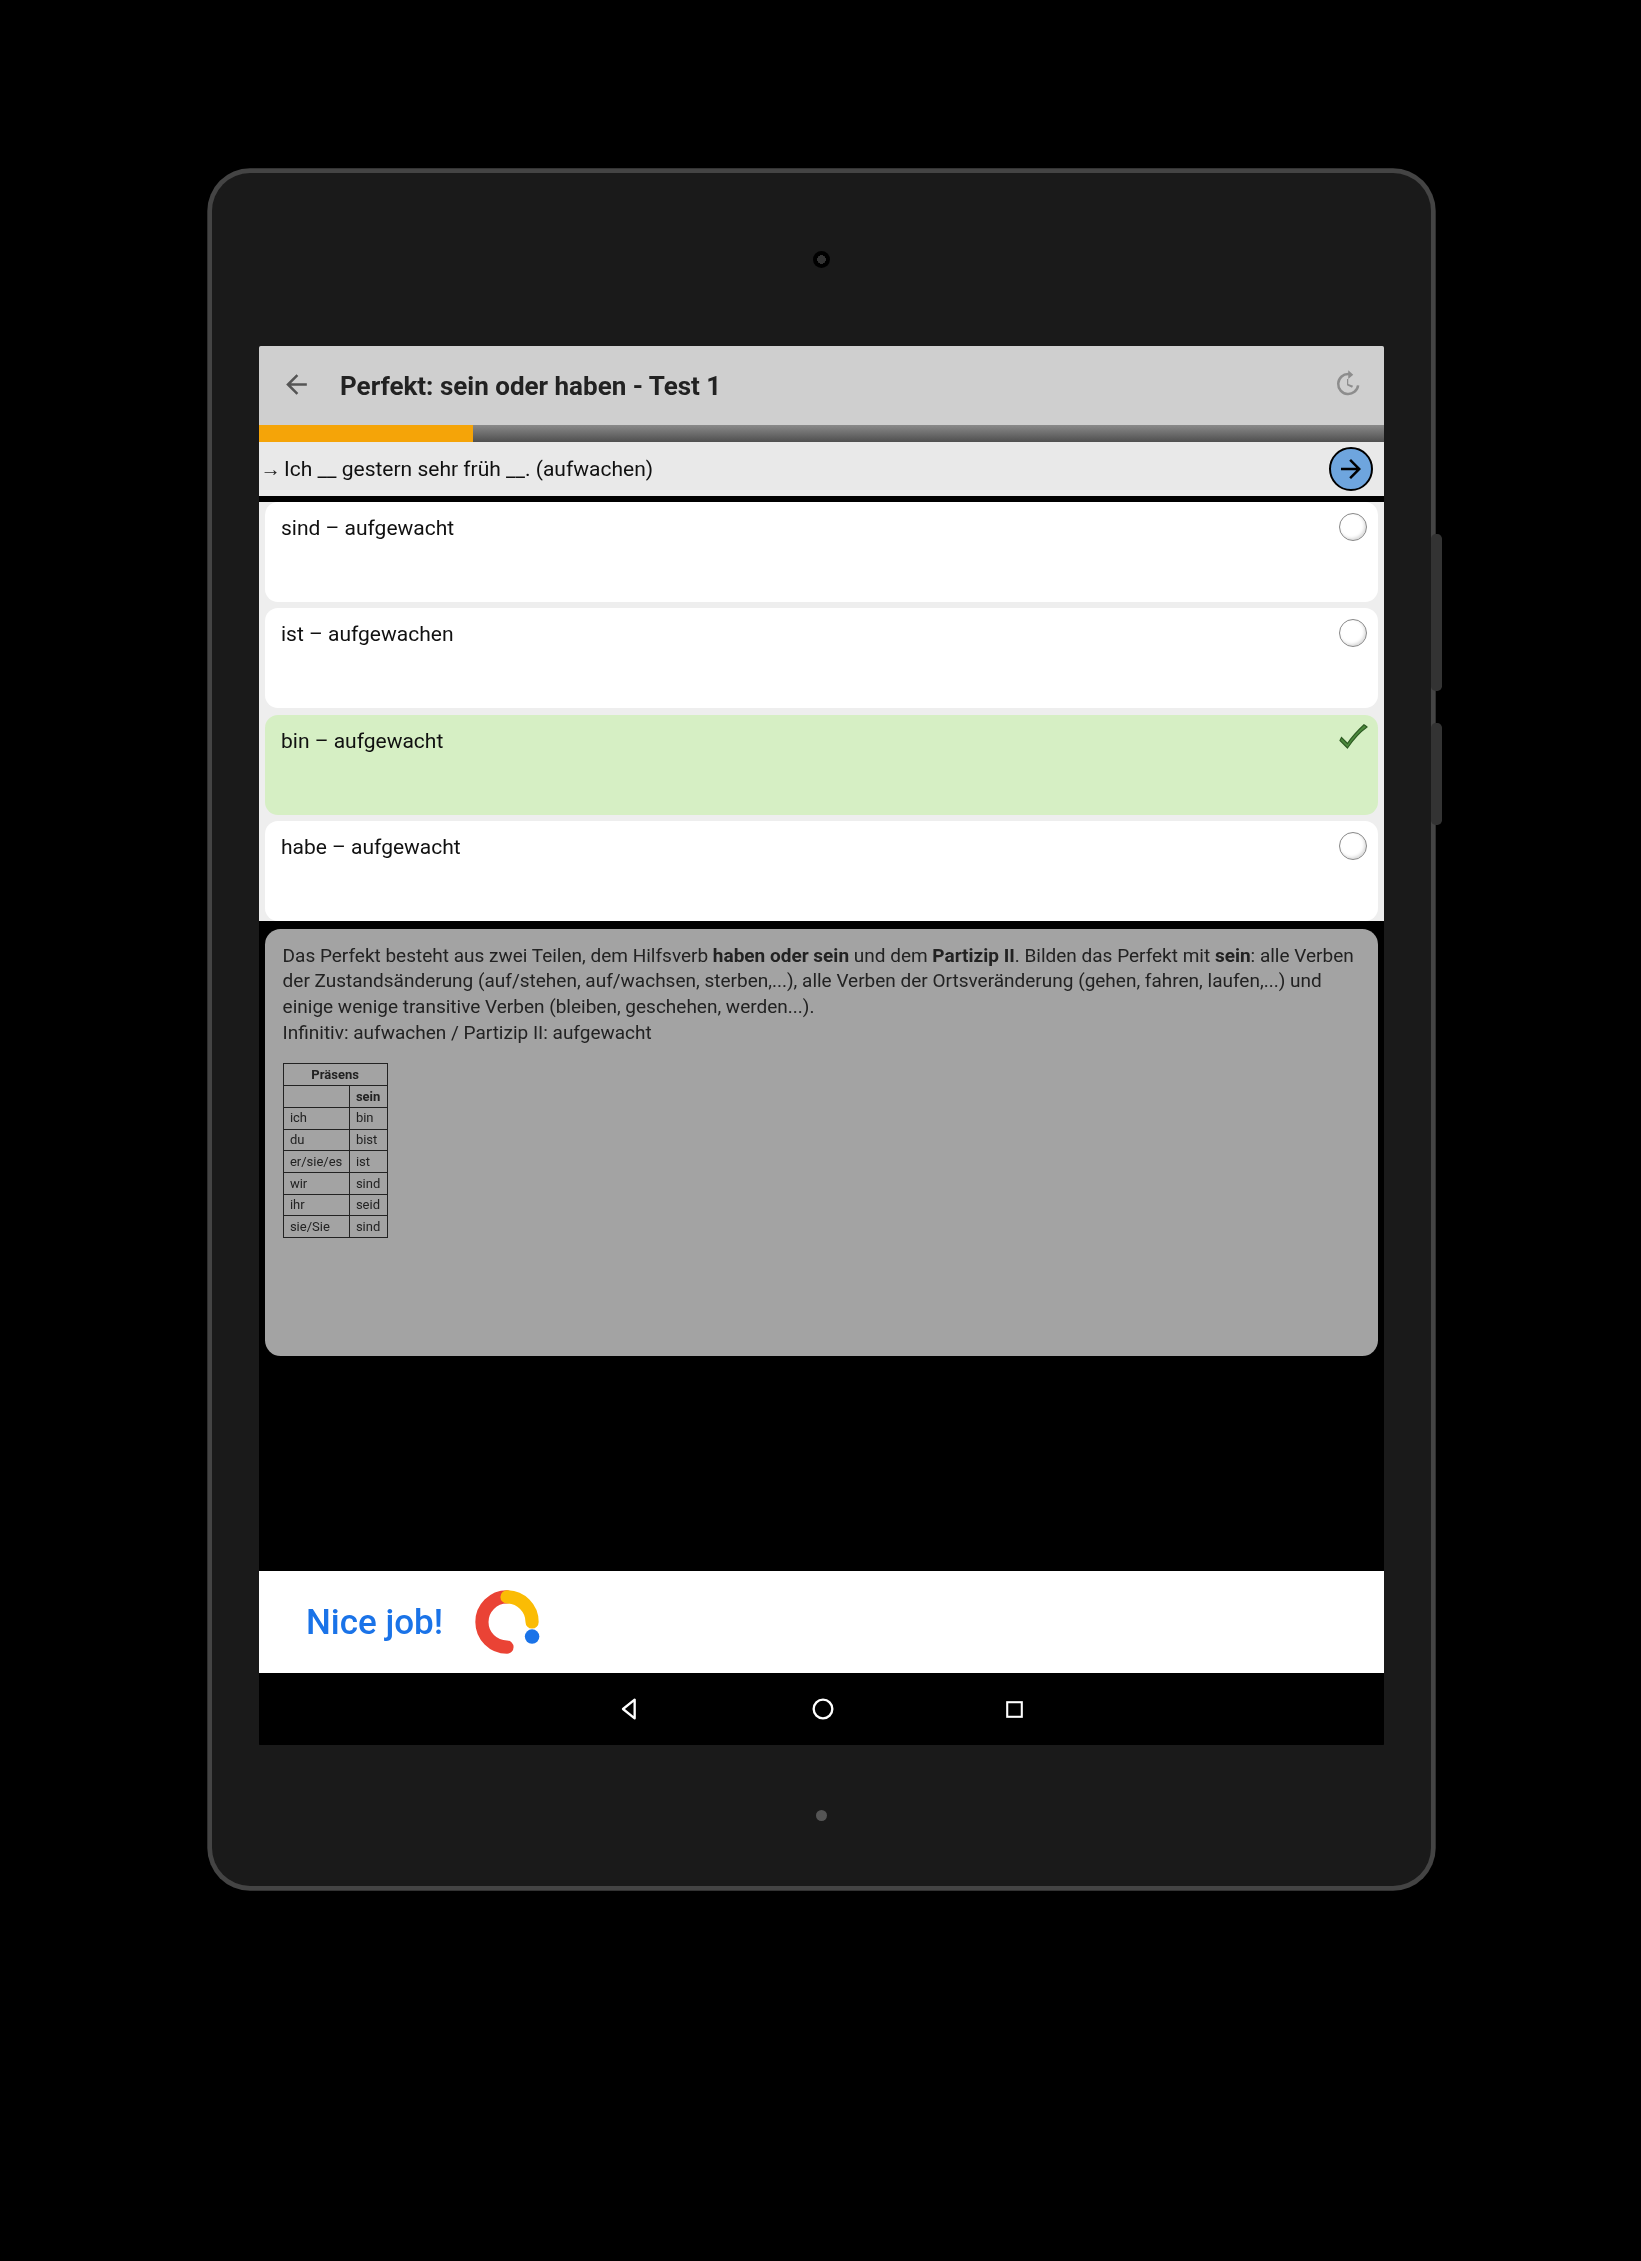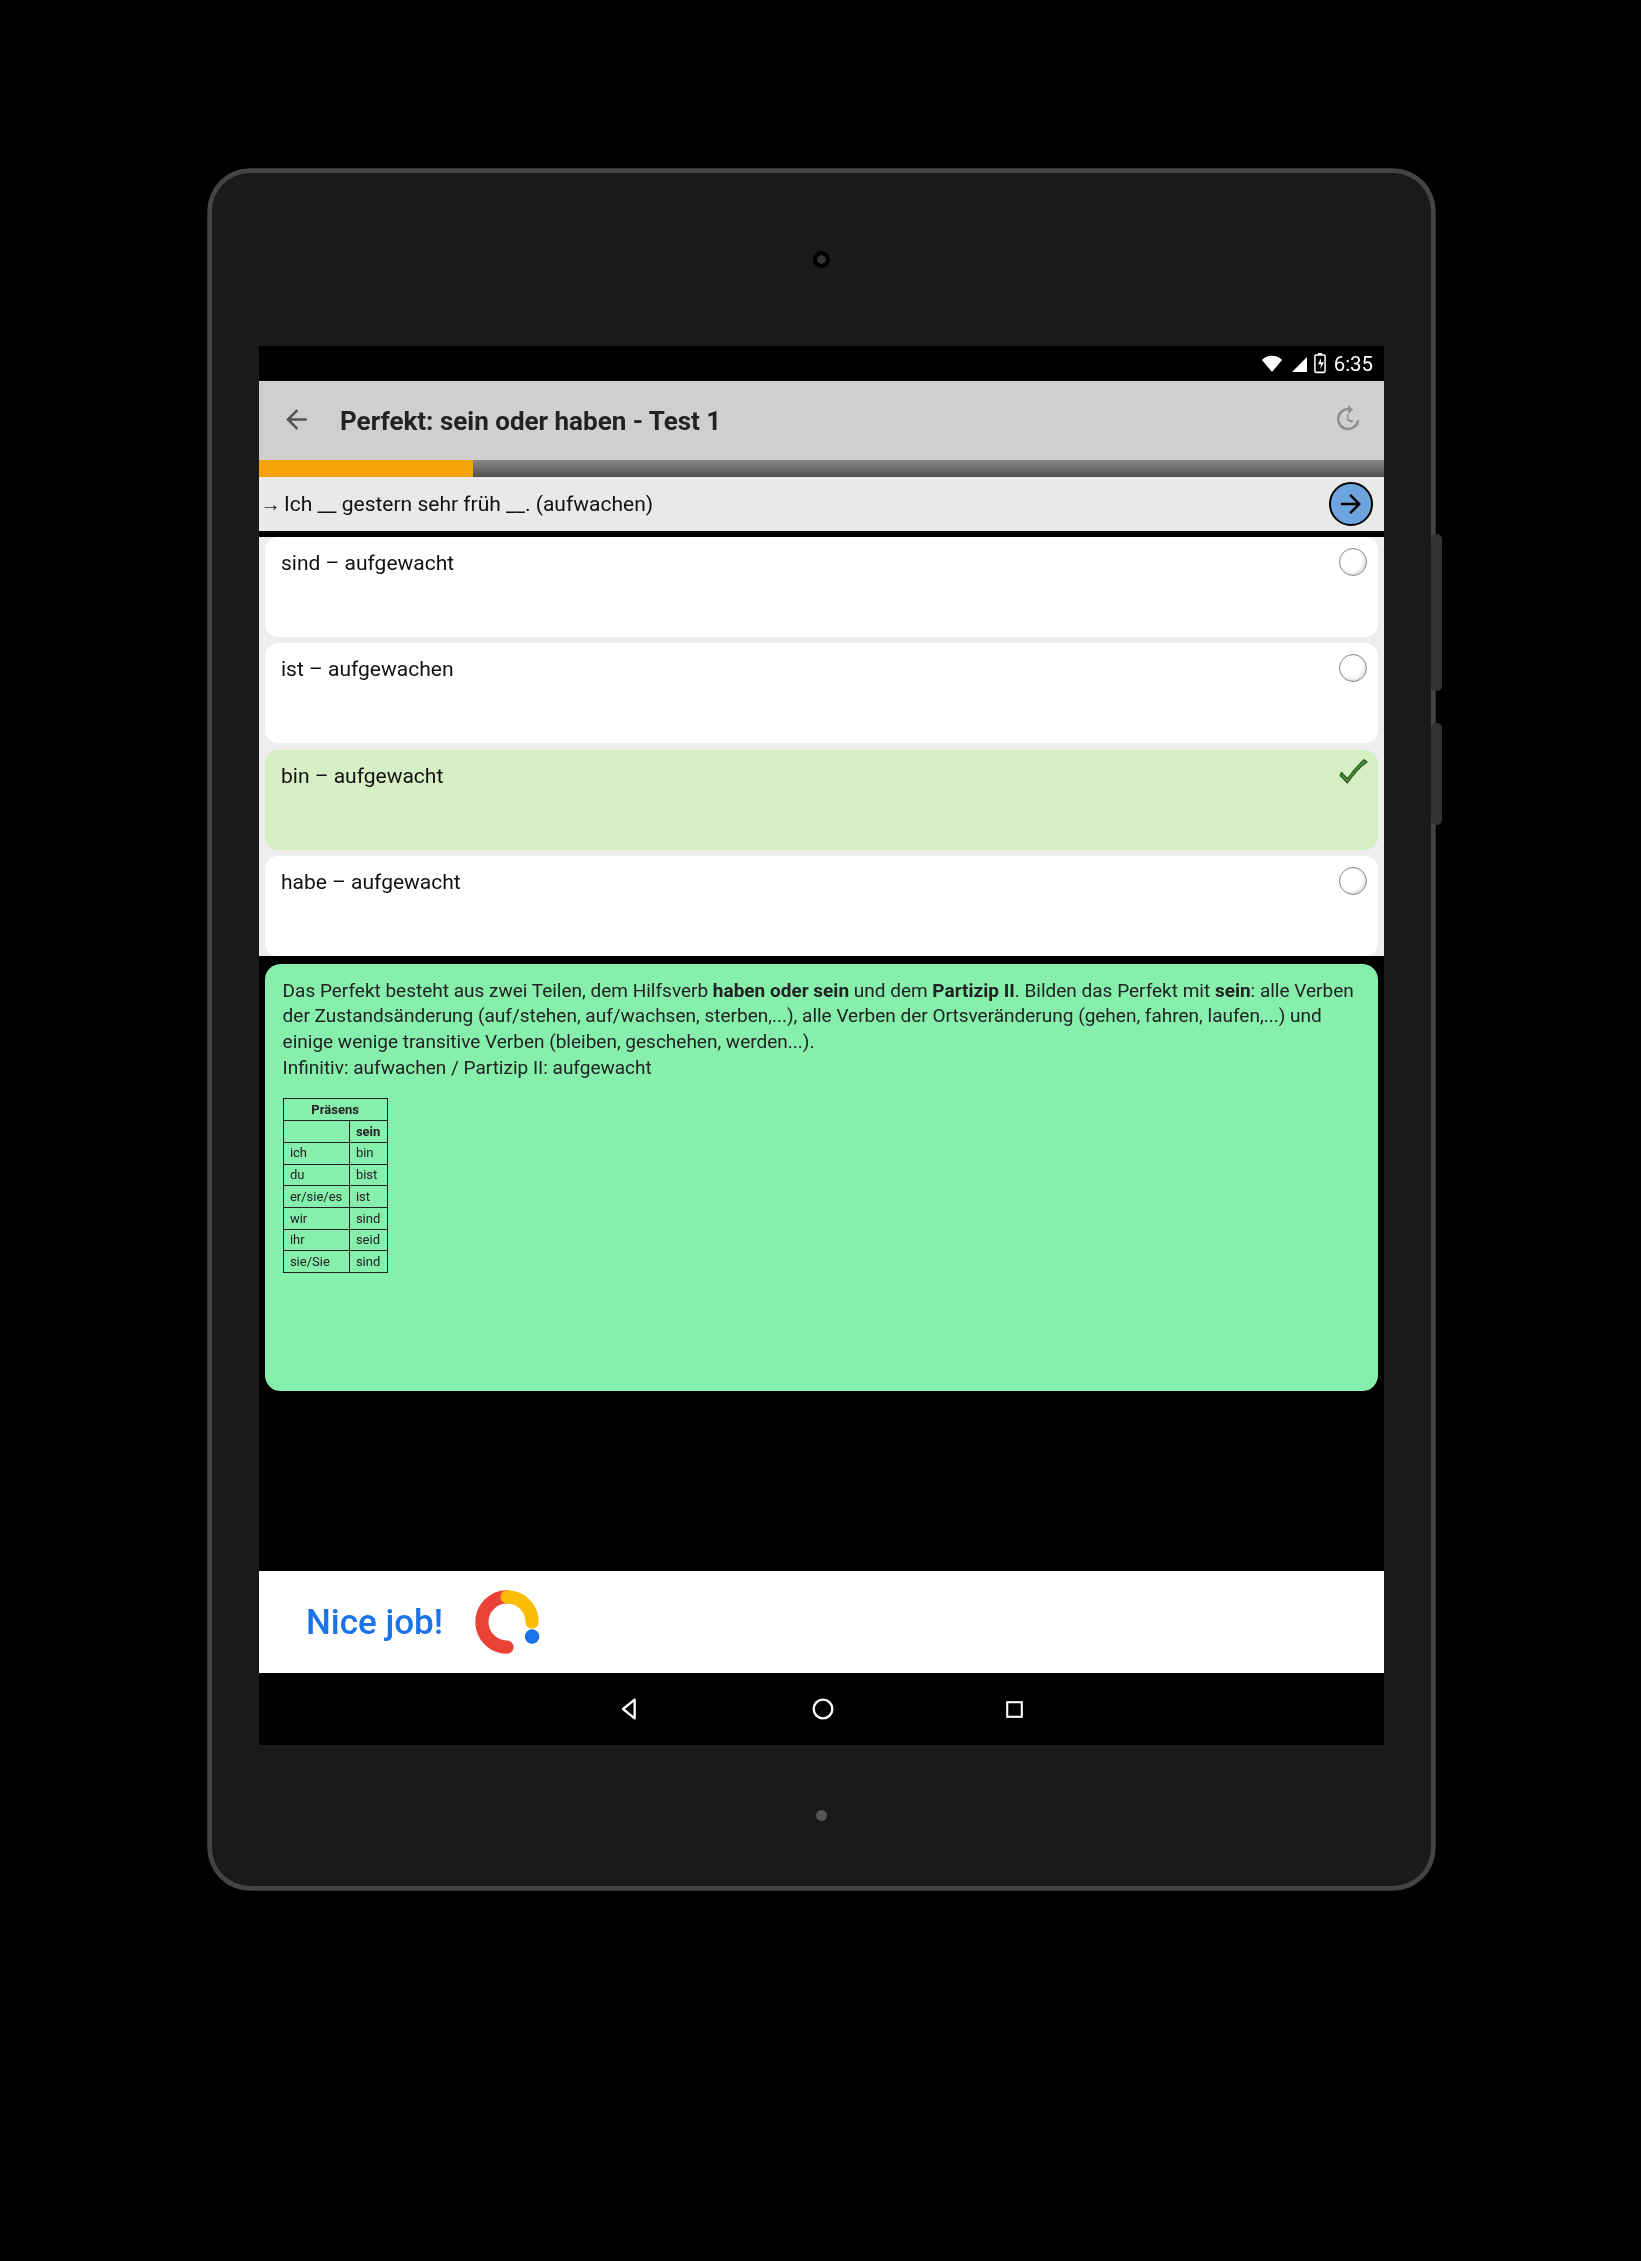--- a/index.html
+++ b/index.html
@@ -22,21 +22,21 @@
 .progress-fill{background:#f5a408;height:100%}
 .question-row{background:#e9e9e9;display:flex;align-items:center;padding:4.7px 6.3px 4.7px 0;position:relative}
 .q-arrow{font-size:20.4px;color:#222;margin:0 3.1px 0 1.6px}
 .q-text{font-size:21px;color:#111;flex:1}
 .next-btn{width:44px;height:44px;border-radius:50%;background:#6ea5de;border:2.4px solid #000;display:flex;align-items:center;justify-content:center;margin-right:4.7px}
 .answers{background:#eee;padding:0 6.3px}
 .answer{background:#fff;border-radius:13px;margin:6.3px 0;min-height:100px;padding:14px 15.7px;display:flex;align-items:flex-start;position:relative;font-size:21px;color:#111}
 .answer.correct{background:#d6efc4}
 .radio{position:absolute;right:11px;top:11px;width:28px;height:28px;border-radius:50%;background:#fff;border:1.6px solid #888;box-shadow:inset -1.6px -1.6px 3.1px rgba(0,0,0,.15)}
 .check{position:absolute;right:7.9px;top:6.3px}
-.explain{margin:7.9px 6.3px 0;background:#86efac;border-radius:15.7px;padding:14px 17.3px 118px;color:#222;font-size:19px;line-height:1.35}
+.explain{margin:7.9px 6.3px 0;background:#a3a3a3;border-radius:15.7px;padding:14px 17.3px 118px;color:#222;font-size:19px;line-height:1.35}
 .explain b{font-weight:700}
 .conjug{margin-top:18px;border-collapse:collapse;font-size:13px}
 .conjug th,.conjug td{border:1.2px solid #222;padding:1.6px 6.3px;text-align:left}
 .conjug th{font-weight:700}
 .ad{position:absolute;left:0;right:0;bottom:72px;height:102px;background:#fff;display:flex;align-items:center;padding:0 47px;gap:31px}
 .ad-nice{color:#1a73e8;font-size:35px;font-weight:500}
 .ad-txt{color:#222;font-size:35px;flex:1;text-align:center}
 .ad-logo{position:relative;width:66px;height:66px}
 .navbar{position:absolute;left:0;right:0;bottom:0;height:72px;background:#000;display:flex;align-items:center;justify-content:center;gap:165px}
 .nav-btn{color:#fff;display:flex;align-items:center;justify-content:center}
@@ -49,40 +49,20 @@
   <div class="side-btn b"></div>
   <div class="bezel-top">
       <div class="camera"></div>
     </div>
   <div class="bezel-bot">
       <div class="home-dot"></div>
     </div>
 
   <div class="screen">
 
-    <div class="statusbar">
-      <span class="sb-ico">
-          <svg width="22" height="17.3" viewBox="0 0 24 18">
-            <path d="M12 18L1 5C7 -1 17 -1 23 5Z" fill="#fff"></path>
-          </svg>
-        </span>
-      <span class="sb-ico">
-          <svg width="17.3" height="17.3" viewBox="0 0 20 20">
-            <path d="M2 20L20 20 20 2Z" fill="#fff"></path>
-          </svg>
-        </span>
-      <span class="sb-ico">
-          <svg width="14" height="20.4" viewBox="0 0 12 20">
-            <rect x="1" y="2" width="10" height="17" rx="1" fill="none" stroke="#fff" stroke-width="1.5"></rect>
-            <rect x="4" y="0" width="4" height="2" fill="#fff"></rect>
-            <path d="M7 5L4 11h3l-1 5 4-7H7z" fill="#fff"></path>
-          </svg>
-        </span>
-      <span>6:35</span>
-    </div>
 
     <div class="toolbar">
       <span><svg width="31" height="31" viewBox="0 0 24 24">
             <path d="M20 11H7.8l5.6-5.6L12 4l-8 8 8 8 1.4-1.4L7.8 13H20z" fill="#555"></path>
           </svg></span>
       <span class="tb-title">Perfekt: sein oder haben - Test 1</span>
       <span class="tb-act"><svg width="30" height="30" viewBox="0 0 24 24">
             <path d="M13 3a9 9 0 1 0 8.9 10.2l-2-.3A7 7 0 1 1 13 5v3l4-3.5L13 1z M12 8v5l4 2 .9-1.6L13 12V8z" fill="#8d8d8d"></path>
           </svg></span>
     </div>

